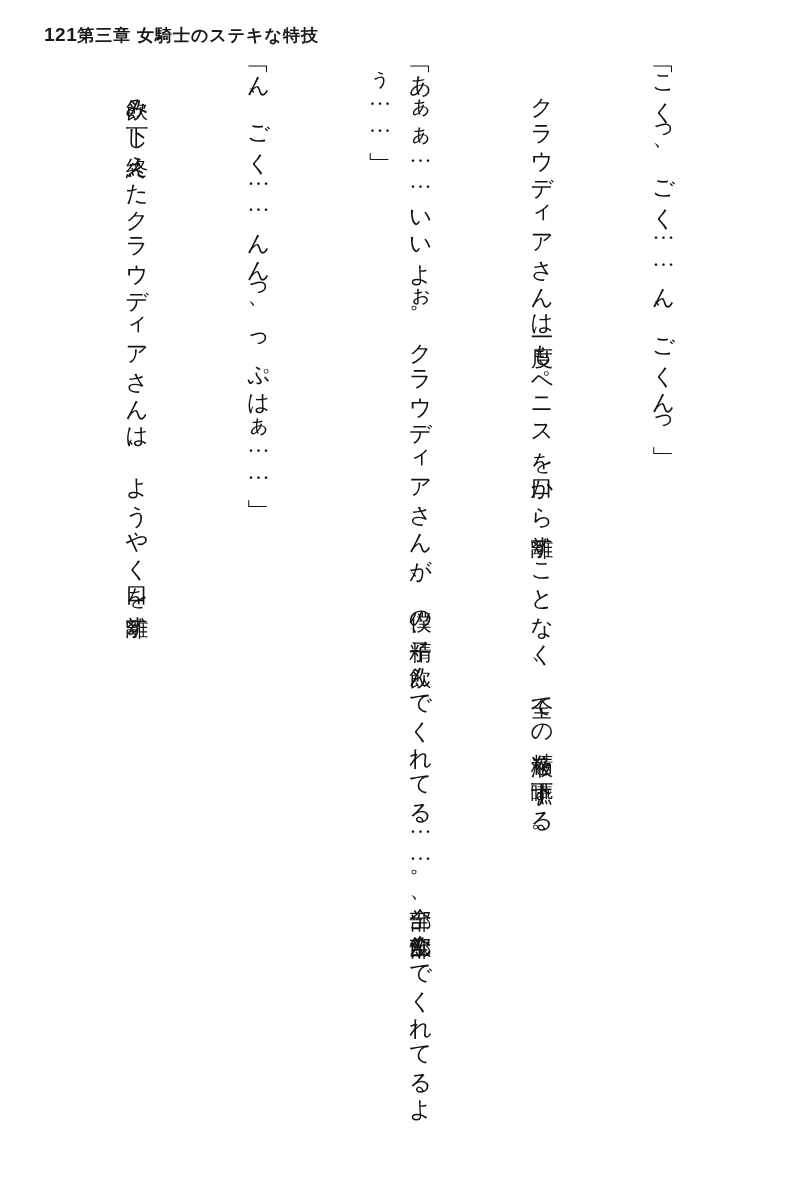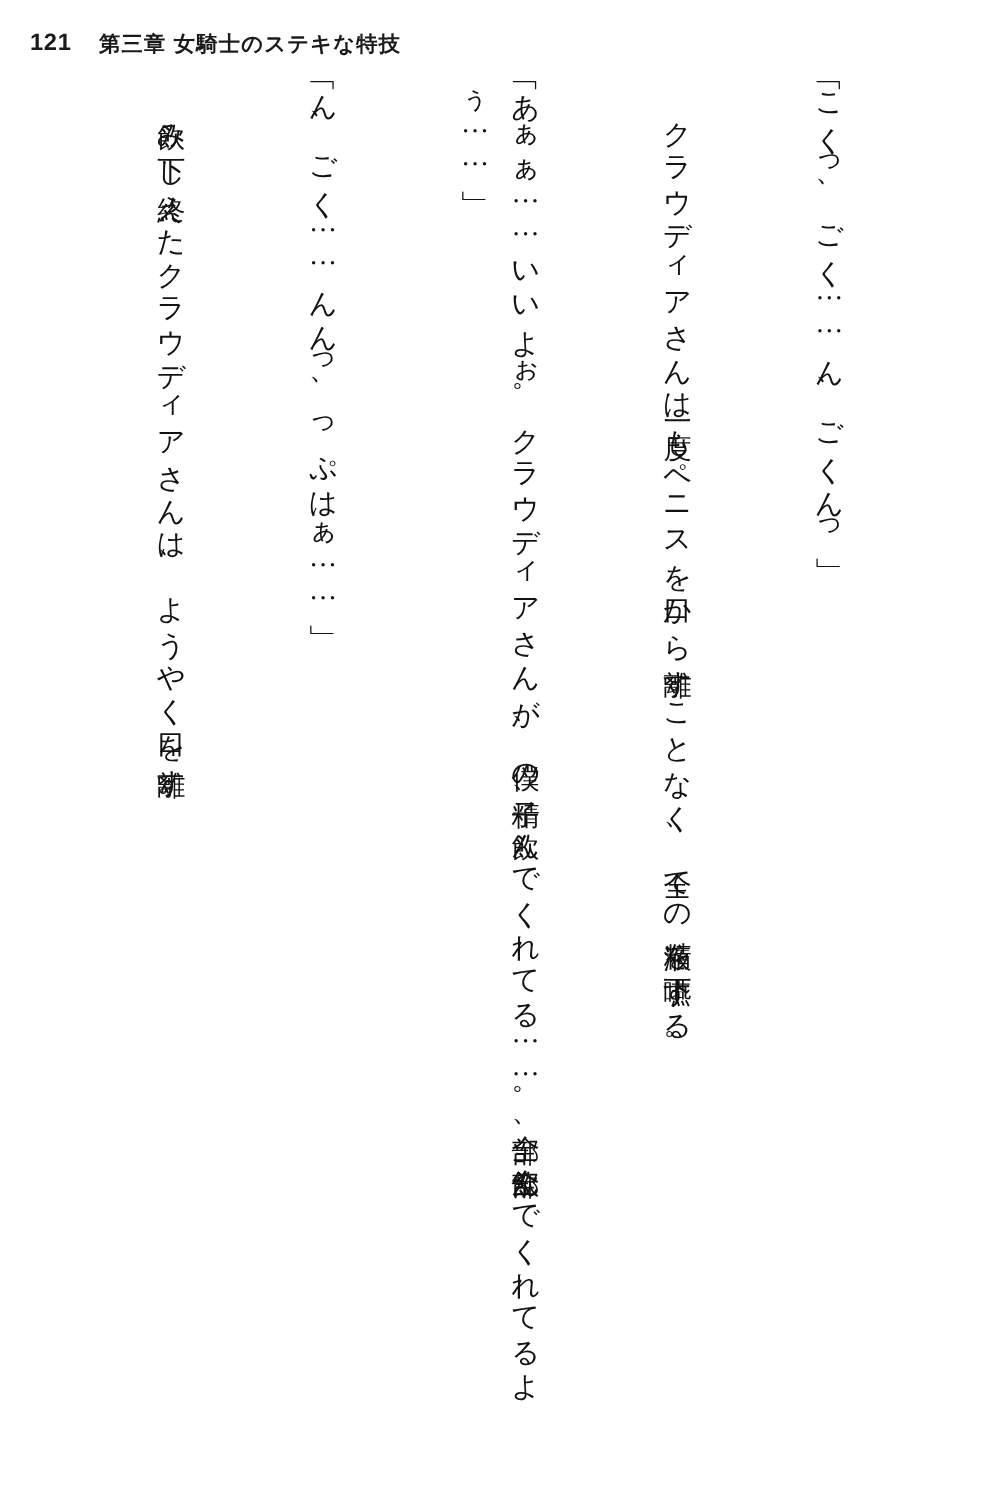--- a/index.html
+++ b/index.html
@@ -22,32 +22,31 @@
   }
   
   .header {
     position: absolute;
     top: 18px;
     left: 0;
     width: 800px;
     height: 34px;
     display: flex;
     align-items: center;
-    padding-left: 24px;
+    padding-left: 44px;
     box-sizing: border-box;
   }
   .page-number {
     font-family: "Liberation Sans", sans-serif;
     font-weight: bold;
     font-size: 19px;
     letter-spacing: 0.5px;
     color: #1a1a1a;
   }
   .chapter-title {
-    margin-left: 22px;
     font-family: "Liberation Sans", sans-serif;
     font-weight: bold;
     font-size: 17px;
     letter-spacing: 1px;
     color: #1a1a1a;
     white-space: nowrap;
   }
   
   .body-area {
     position: absolute;

